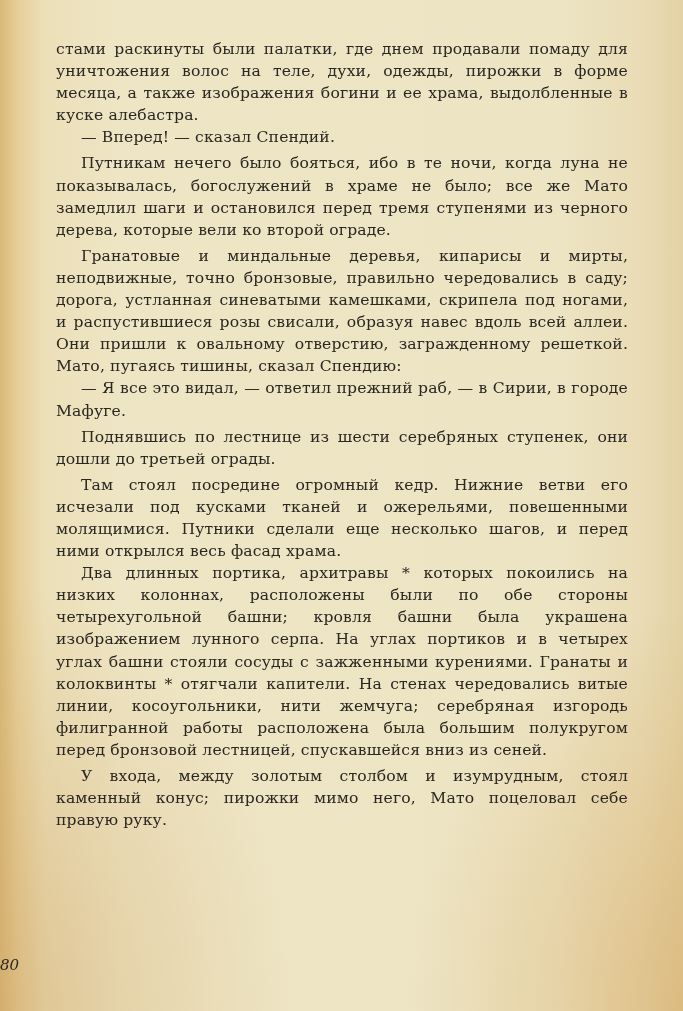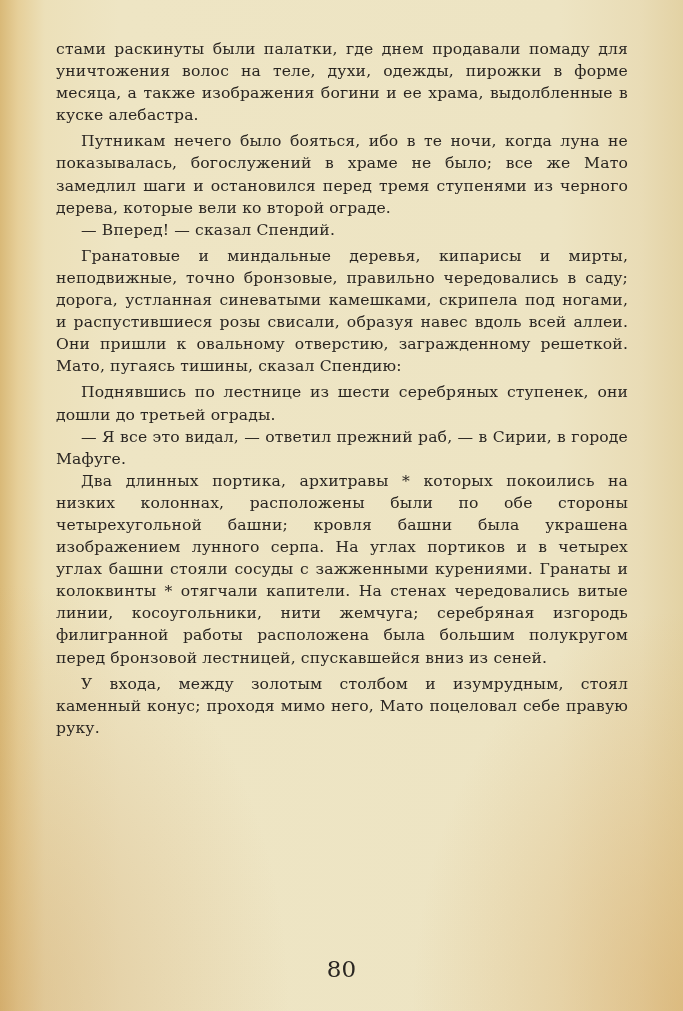--- a/index.html
+++ b/index.html
@@ -44,34 +44,36 @@
       text-indent: 25px;
     }
     .para.gap {
       margin-top: 4px;
     }
     .page-number {
       position: absolute;
       left: 0;
       width: 683px;
       top: 956px;
-      text-align: center;
+      text-align: left;
       font-family: "DejaVu Serif", serif;
-      font-size: 23px;
+      font-style: italic;
+      font-size: 15px;
       color: #2a2622;
     }
   </style>
 </head>
 <body>
 
 <div class="page">
   <div class="text-block">
     <p class="para">стами раскинуты были палатки, где днем продавали помаду для уничтожения волос на теле, духи, одежды, пирожки в форме месяца, а также изображения богини и ее храма, выдолбленные в куске алебастра.</p>
+    <p class="para indent">— Вперед! — сказал Спендий.</p>
     <p class="para indent gap">Путникам нечего было бояться, ибо в те ночи, когда луна не показывалась, богослужений в храме не было; все же Мато замедлил шаги и остановился перед тремя ступенями из черного дерева, которые вели ко второй ограде.</p>
-    <p class="para indent">— Вперед! — сказал Спендий.</p>
     <p class="para indent gap">Гранатовые и миндальные деревья, кипарисы и мирты, неподвижные, точно бронзовые, правильно чередовались в саду; дорога, устланная синеватыми камешками, скрипела под ногами, и распустившиеся розы свисали, образуя навес вдоль всей аллеи. Они пришли к овальному отверстию, загражденному решеткой. Мато, пугаясь тишины, сказал Спендию:</p>
+    <p class="para indent">— Я все это видал, — ответил прежний раб, — в Сирии, в городе Мафуге.</p>
     <p class="para indent gap">Поднявшись по лестнице из шести серебряных ступенек, они дошли до третьей ограды.</p>
-    <p class="para indent">— Я все это видал, — ответил прежний раб, — в Сирии, в городе Мафуге.</p>
+    <p class="para indent gap">Там стоял посредине огромный кедр. Нижние ветви его исчезали под кусками тканей и ожерельями, повешенными молящимися. Путники сделали еще несколько шагов, и перед ними открылся весь фасад храма.</p>
     <p class="para indent">Два длинных портика, архитравы * которых покоились на низких колоннах, расположены были по обе стороны четырехугольной башни; кровля башни была украшена изображением лунного серпа. На углах портиков и в четырех углах башни стояли сосуды с зажженными курениями. Гранаты и колоквинты * отягчали капители. На стенах чередовались витые линии, косоугольники, нити жемчуга; серебряная изгородь филигранной работы расположена была большим полукругом перед бронзовой лестницей, спускавшейся вниз из сеней.</p>
-    <p class="para indent gap">У входа, между золотым столбом и изумрудным, стоял каменный конус; проходя мимо него, Мато поцеловал себе правую руку.</p>
+    <p class="para indent gap">У входа, между золотым столбом и изумрудным, стоял каменный конус; пирожки мимо него, Мато поцеловал себе правую руку.</p>
   </div>
   <div class="page-number">80</div>
 </div>
 
 </body></html>

